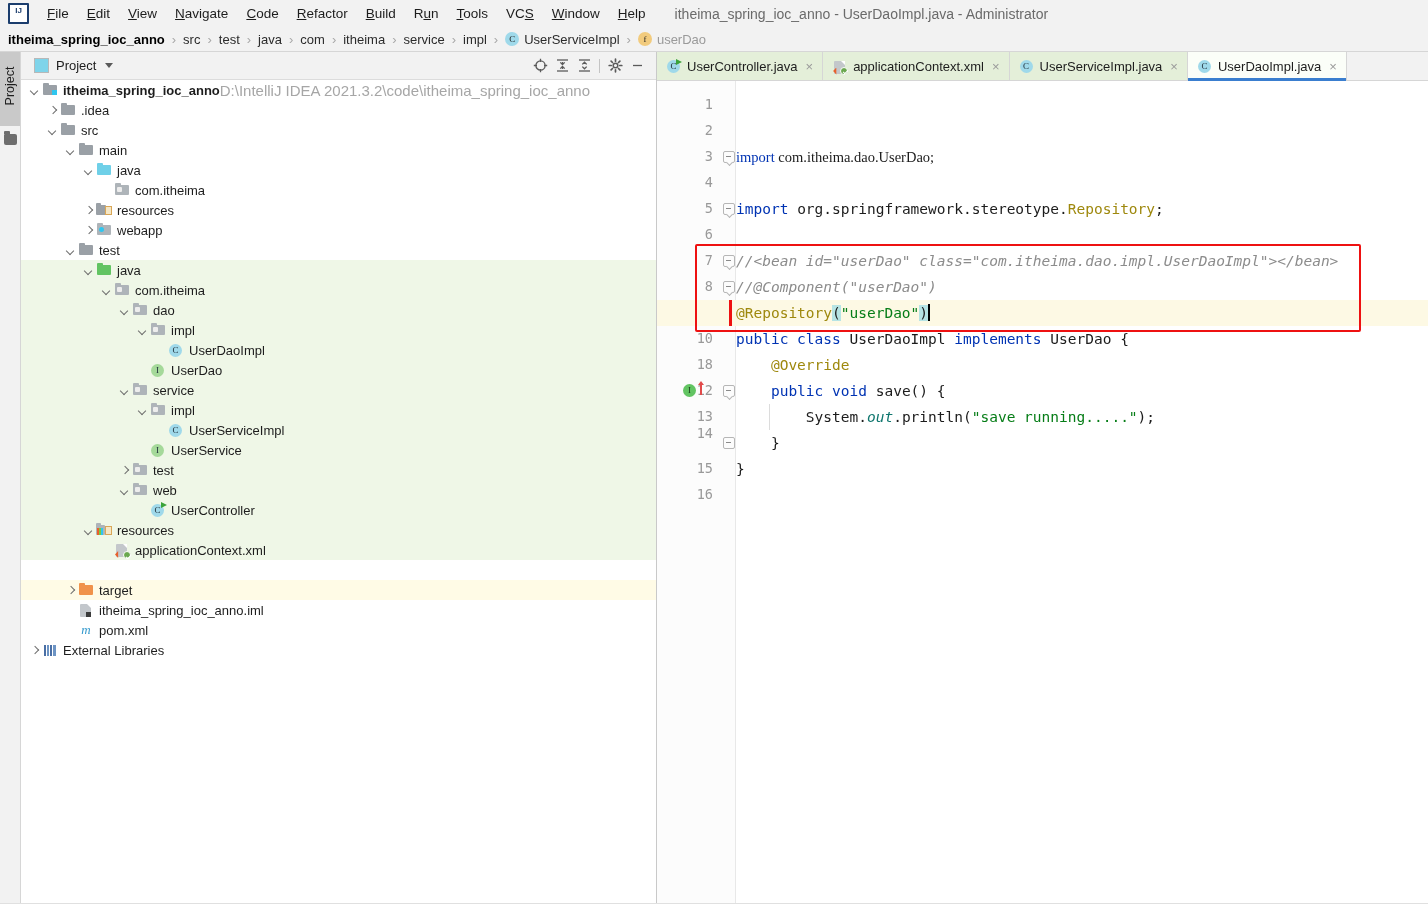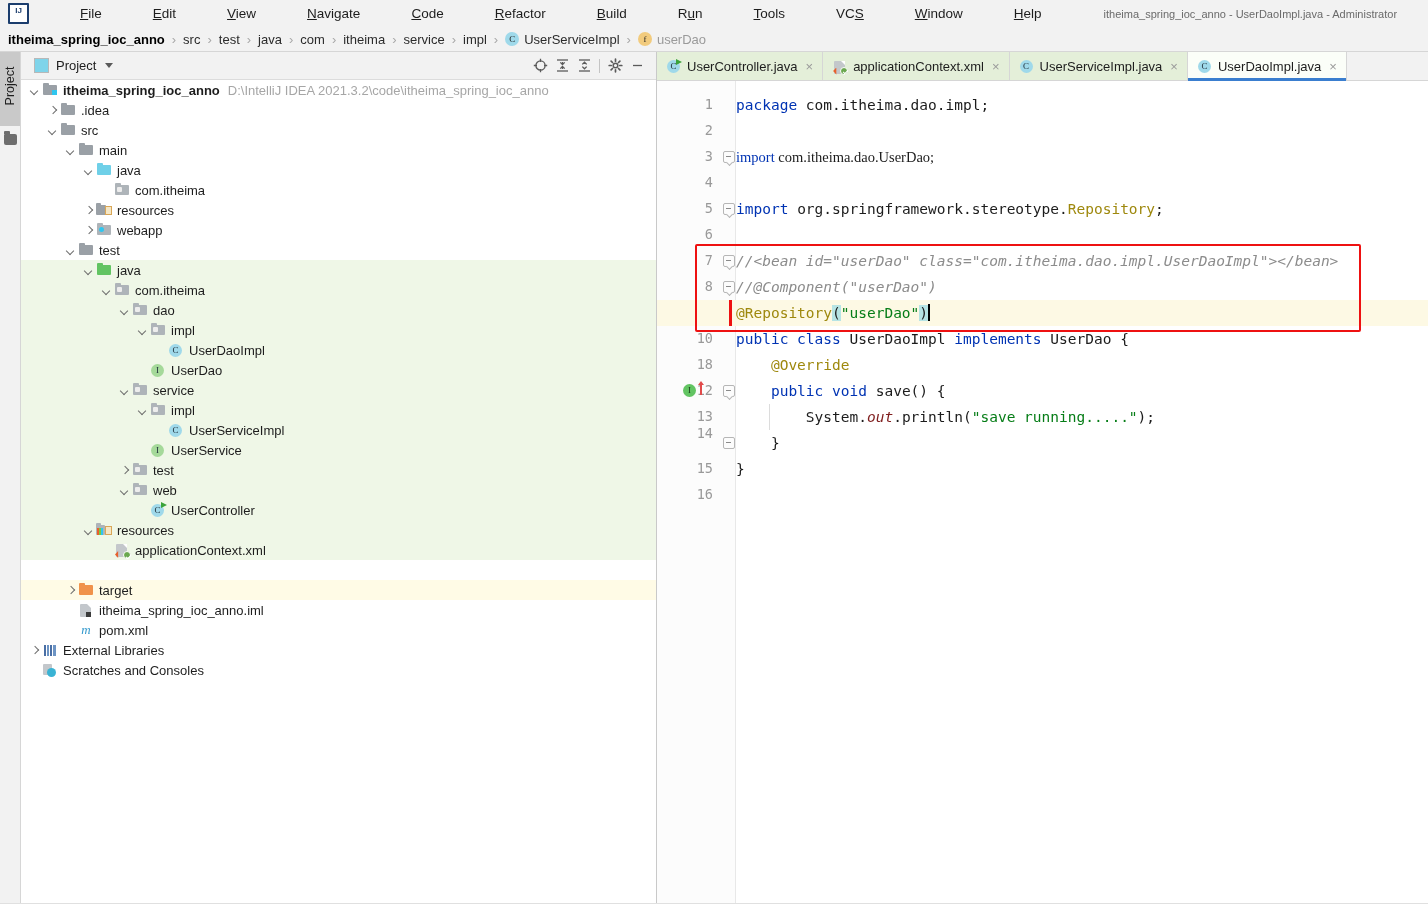--- a/index.html
+++ b/index.html
@@ -11,38 +11,38 @@
     color:#000000;
     overflow:hidden;
     -webkit-font-smoothing:antialiased;
   }
   .app{position:relative;width:1428px;height:904px;background:#f2f2f2;}
 
   
   .menubar{
     position:absolute;left:0;top:0;width:1428px;height:27px;
     background:#f2f2f2;border-bottom:1px solid #e3e3e3;
-    display:flex;align-items:center;gap:33px;
+    display:flex;align-items:center;
   }
   .ij-logo{
     width:17px;height:17px;margin-left:8px;margin-right:9px;
     background:#ffffff;border:2px solid #1b3d6d;border-radius:1px;
     position:relative;flex:none;
   }
   .ij-logo::after{
     content:"IJ";position:absolute;left:0;top:-2px;width:100%;
     font-size:8px;font-weight:bold;color:#1b3d6d;text-align:center;
     font-family:"Liberation Sans", sans-serif;line-height:15px;
   }
   .menu-item{
     padding:2px 9px;font-size:13.5px;color:#1d1d1d;white-space:nowrap;cursor:default;
   }
   .menu-item .mn{text-decoration:underline;}
   .win-title{
-    margin-left:20px;font-size:11px;color:#6a6a6a;white-space:nowrap;
+    margin-left:20px;font-size:14px;color:#6a6a6a;white-space:nowrap;
   }
 
   
   .crumbbar{
     position:absolute;left:0;top:27px;width:1428px;height:25px;
     background:#f2f2f2;border-bottom:1px solid #d6d6d6;
     display:flex;align-items:center;padding-left:8px;box-sizing:border-box;
   }
   .crumb{display:flex;align-items:center;font-size:13px;color:#2b2b2b;white-space:nowrap;}
   .crumb.root{font-weight:bold;color:#000;}
@@ -121,21 +121,21 @@
     left:3px;top:2px;width:5px;height:5px;border-width:1.4px 1.4px 0 0;
     transform:rotate(45deg);
   }
   .arrow.d::after{
     left:2px;top:3px;width:5px;height:5px;border-width:0 1.4px 1.4px 0;
     transform:rotate(45deg);
   }
   .ti{width:16px;height:16px;flex:none;margin-right:5px;position:relative;}
   .tlabel{font-size:13px;}
   .tlabel.bold{font-weight:bold;}
-  .tpath{font-size:13px;color:#a6a6a6;margin-left:8px;}
+  .tpath{font-size:15px;color:#a6a6a6;}
 
   
   .f-gray,.f-blue,.f-green,.f-orange{
     position:absolute;left:1px;top:3px;width:14px;height:10px;border-radius:0 1px 1px 1px;
   }
   .f-gray::before,.f-blue::before,.f-green::before,.f-orange::before{
     content:"";position:absolute;left:0;top:-2.5px;width:6px;height:3px;border-radius:1px 1px 0 0;
   }
   .f-gray{background:#9aa0a6;}      .f-gray::before{background:#9aa0a6;}
   .f-blue{background:#6fd0e8;}      .f-blue::before{background:#6fd0e8;}
@@ -222,21 +222,21 @@
   .indentline{position:absolute;left:96px;width:1px;background:#dcdcdc;}
 
   .codearea{position:absolute;left:79px;top:0;right:0;height:824px;}
   .cline{position:absolute;left:0;height:26px;line-height:26px;white-space:pre;font-family:"DejaVu Sans Mono", monospace;font-size:14.5px;}
   .rowhl{position:absolute;left:0;width:771px;height:26px;background:#fdf9e4;}
   .kw{color:#0033b3;}
   .pln{color:#1c1c1c;}
   .dim{color:#9a9a9a;}
   .ann{color:#9e880d;}
   .str{color:#067d17;}
-  .fld{color:#7f1d1d;font-style:italic;}
+  .fld{color:#0f766e;font-style:italic;}
   .cmt{color:#8c8c8c;font-style:italic;}
   .hlpar{background:#b6e4e4;color:#1c1c1c;}
   .caret{display:inline-block;width:1.5px;height:17px;background:#000;vertical-align:-3px;}
 
   .redbox{position:absolute;border:2.5px solid #ee1111;border-radius:2px;pointer-events:none;}
   .markline{position:absolute;width:3px;background:#ee1111;}
 
   .g-impl{position:absolute;width:13px;height:13px;border-radius:50%;background:#62c462;
     font-size:9px;line-height:13px;text-align:center;color:#1c3a1c;font-family:"Liberation Serif", serif;}
   .g-arrow{position:absolute;width:2px;height:11px;background:#e14a4a;}
@@ -556,27 +556,20 @@
             <span class="ico-maven">m</span>
           </span>
           <span class="tlabel">pom.xml</span>
         </div>
         <div class="trow" style="top: 560px; position: absolute; left: 0px; right: 0px; padding-left: 8px;">
           <span class="arrow r"></span>
           <span class="ti">
             <span class="ico-lib"></span>
           </span>
           <span class="tlabel">External Libraries</span>
-        </div>
-        <div class="trow" style="top: 580px; position: absolute; left: 0px; right: 0px; padding-left: 8px;">
-          <span class="arrow"></span>
-          <span class="ti">
-            <span class="ico-scratch"></span>
-          </span>
-          <span class="tlabel">Scratches and Consoles</span>
         </div>
       </div>
   </div>
 
   <div class="editor">
     <div class="tabbar" id="tabbar">
         <div class="etab">
           <span class="tabico">
             <span class="tab-class">C</span>
             <span class="run-badge"></span>
@@ -632,21 +625,20 @@
           <div class="fold tip" style="top: 70px;"></div>
           <div class="fold tip" style="top: 122px;"></div>
           <div class="fold tip" style="top: 174px;"></div>
           <div class="fold tip" style="top: 200px;"></div>
           <div class="fold tip" style="top: 304px;"></div>
           <div class="fold " style="top: 356px;"></div>
         </div>
       <div class="codearea" id="codearea">
           <div class="rowhl" style="top: 219px; left: -79px;"></div>
           <div class="indentline" style="top: 323px; height: 26px; left: 33px;"></div>
-          <div class="cline" style="top: 11px;"><span class="kw">package</span> <span class="pln">com.itheima.dao.impl;</span></div>
           <div class="cline" style="top: 37px;"></div>
           <div class="cline" style="top: 63px; font-family: Liberation Serif, serif;"><span class="kw">import</span> <span class="pln">com.itheima.dao.UserDao;</span></div>
           <div class="cline" style="top: 115px;"><span class="kw">import</span> <span class="pln">org.springframework.stereotype.</span><span class="ann">Repository</span><span class="pln">;</span></div>
           <div class="cline" style="top: 141px;"></div>
           <div class="cline" style="top: 167px;"><span class="cmt">//&lt;bean id="userDao" class="com.itheima.dao.impl.UserDaoImpl"&gt;&lt;/bean&gt;</span></div>
           <div class="cline" style="top: 193px;"><span class="cmt">//@Component("userDao")</span></div>
           <div class="cline" style="top: 219px;"><span class="ann">@Repository</span><span class="hlpar">(</span><span class="str">"userDao"</span><span class="hlpar">)</span><span class="caret"></span></div>
           <div class="cline" style="top: 245px;"><span class="kw">public class</span> <span class="pln">UserDaoImpl</span> <span class="kw">implements</span> <span class="pln">UserDao {</span></div>
           <div class="cline" style="top: 271px;">    <span class="ann">@Override</span></div>
           <div class="cline" style="top: 297px;">    <span class="kw">public void</span> <span class="pln">save() {</span></div>

